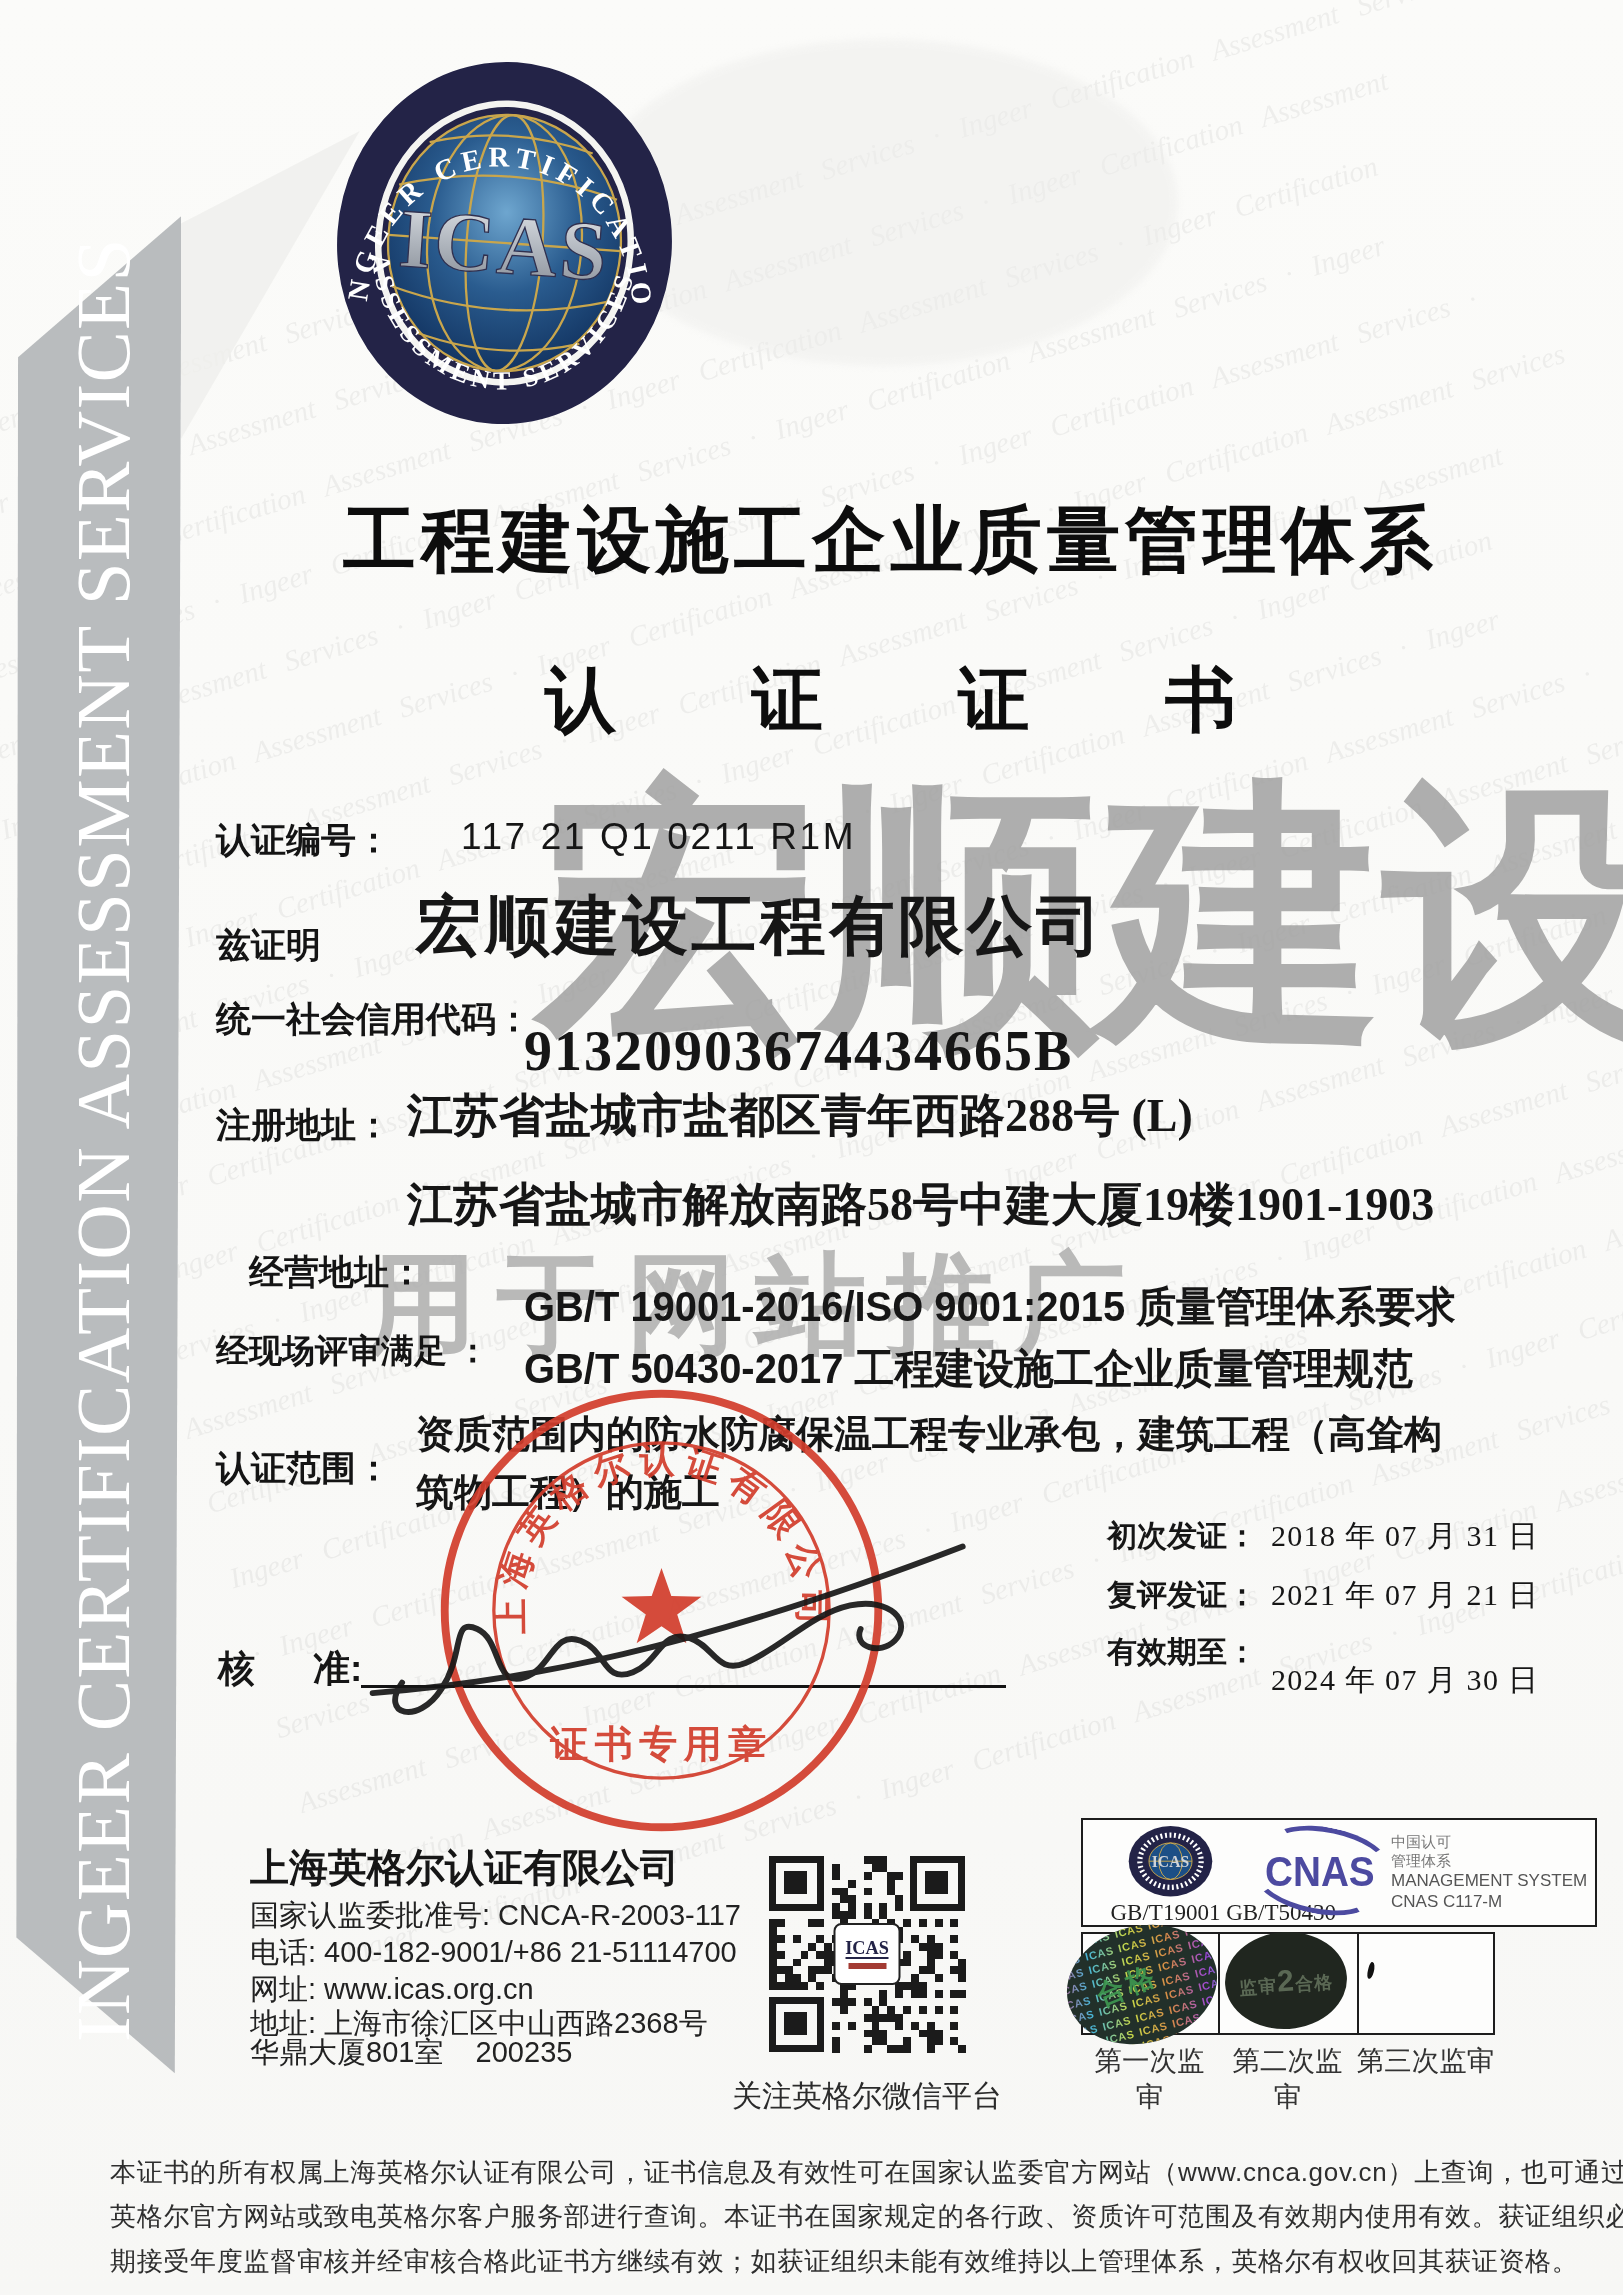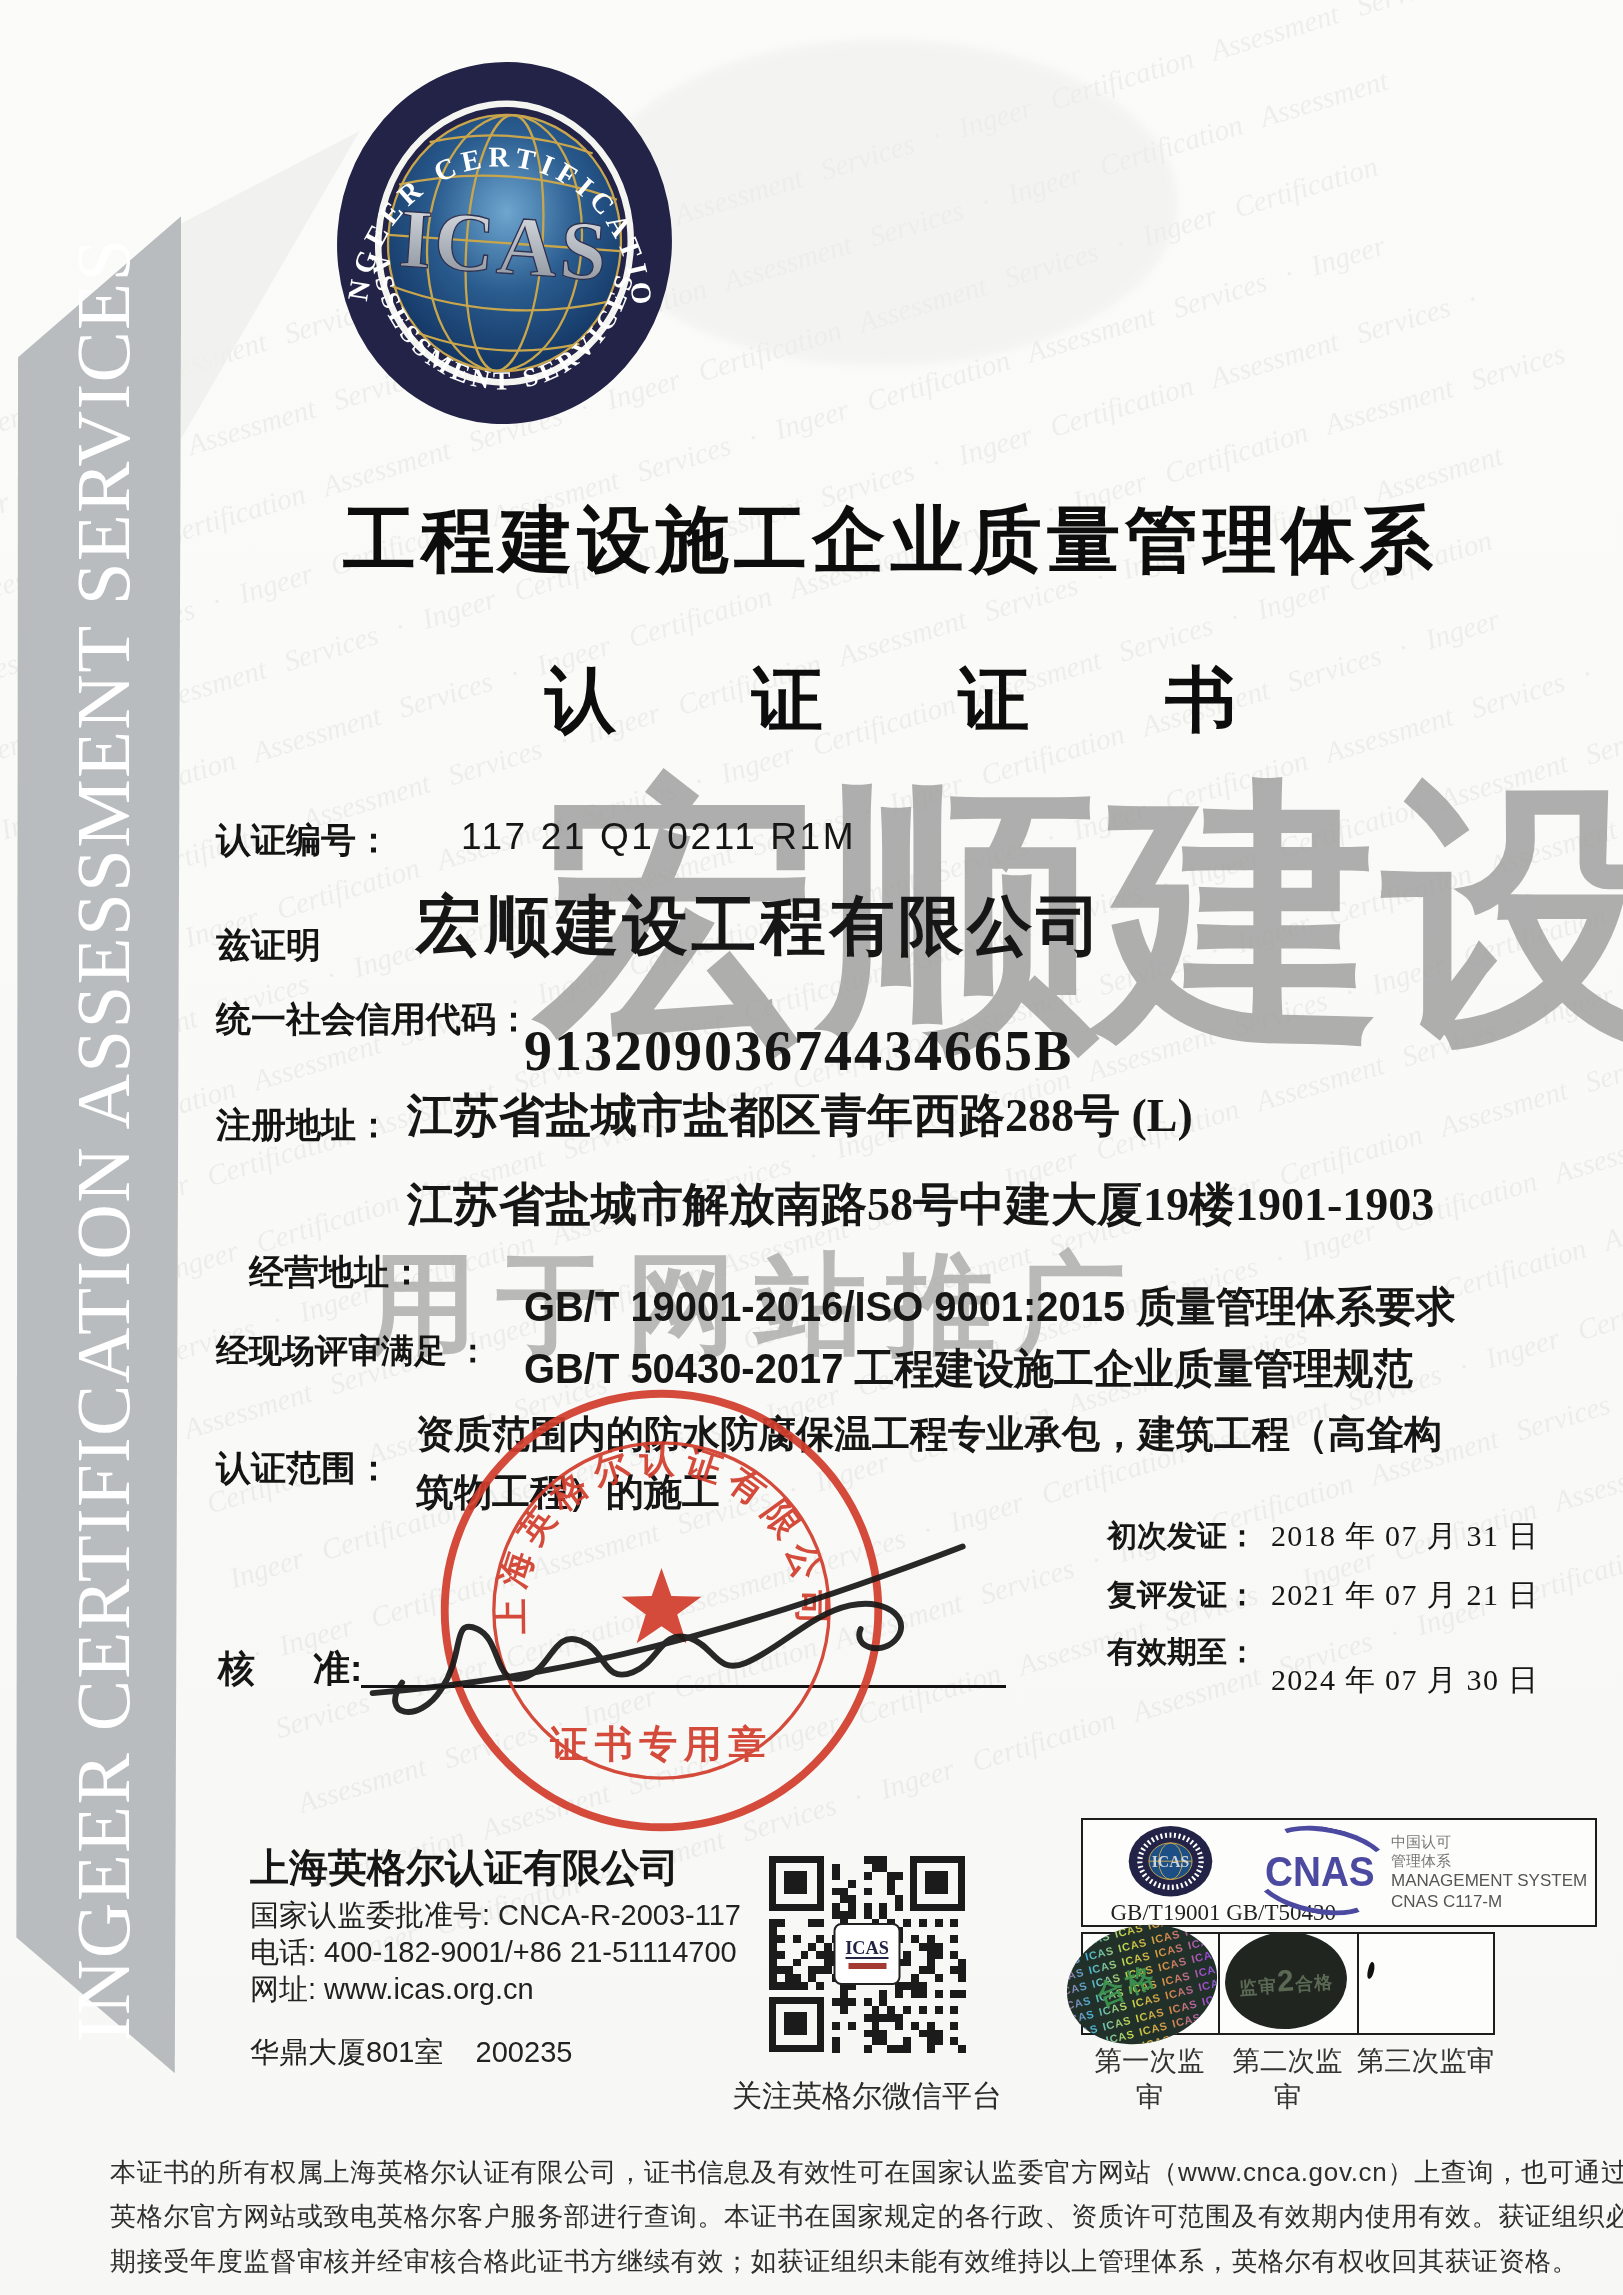--- a/index.html
+++ b/index.html
@@ -189,20 +189,21 @@
     <g fill="none" stroke="#171717" stroke-width="9" stroke-linecap="round" opacity=".92">
       <path d="M 75 250 C 40 300 100 315 135 260 C 172 204 150 150 190 168 C 228 185 215 258 262 242 C 305 228 305 170 348 186 C 388 201 382 252 428 234 C 470 217 470 168 515 182 C 552 194 556 238 600 220 C 655 197 700 145 760 132 C 822 119 856 158 828 186 C 806 208 764 196 776 168"></path>
       <path d="M 30 266 C 260 248 520 200 932 42"></path>
     </g>
   </svg>
 
   <div class="abs issuer-name" style="left:250px;top:1841px;">上海英格尔认证有限公司</div>
   <div class="abs issuer-line" style="left:250px;top:1896px;">国家认监委批准号: CNCA-R-2003-117</div>
   <div class="abs issuer-line" style="left:250px;top:1933px;">电话: 400-182-9001/+86 21-51114700</div>
   <div class="abs issuer-line" style="left:250px;top:1970px;">网址: www.icas.org.cn</div>
+  <div class="abs issuer-line" style="left:250px;top:2004px;">地址: 上海市徐汇区中山西路2368号</div>
   <div class="abs issuer-line" style="left:250px;top:2033px;white-space:pre;">华鼎大厦801室    200235</div>
 
   <div class="abs" id="qr-wrap">
     <div id="qr-grid">
         <div class="qc"></div>
         <div class="qc"></div>
         <div class="qc"></div>
         <div class="qc"></div>
         <div class="qc"></div>
         <div class="qc"></div>

